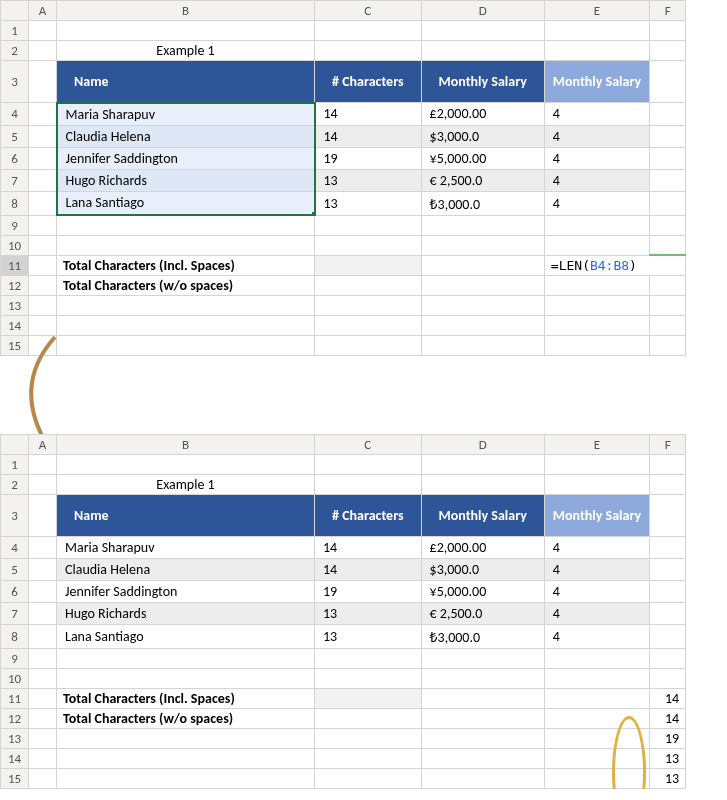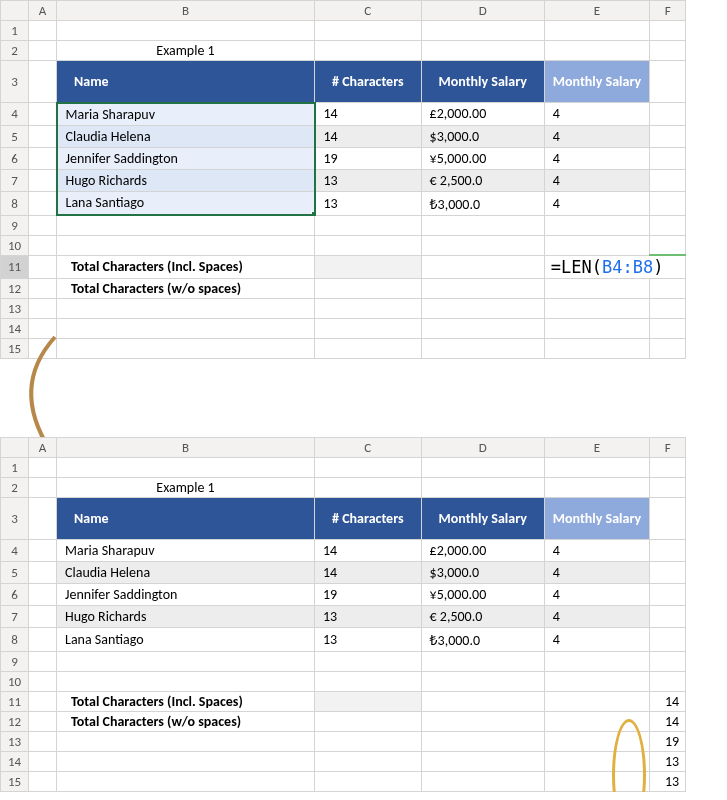--- a/index.html
+++ b/index.html
@@ -41,21 +41,21 @@
     white-space: nowrap;
   }
   .col-A { width: 28px; }
   .col-B { width: 258px; }
   .col-C { width: 98px; }
   .col-D { width: 98px; }
   .col-E { width: 98px; }
   .col-F { width: 36px; }
 
   .example-label { color: #000000; font-weight: normal; text-align: center; }
-  .bold { font-weight: bold; margin-left: 8px; }
+  .bold { font-weight: bold; }
   .center { text-align: left; }
   .right { text-align: right; }
 
   
   .tbl-hdr-main {
     background: #2e5597 !important;
     color: #fff;
     font-weight: bold;
     height: 42px !important;
   }
@@ -85,21 +85,21 @@
   .sel-handle {
     position: absolute; width:6px; height:6px; background:#217346;
     right:-3px; bottom:-3px; border:1px solid #fff;
   }
   .active-row-hdr { background:#d2d2d2 !important; }
   .green-strip { border-bottom: 2px solid #6fbf73 !important; }
   .gray-fill { background:#f2f2f2 !important; }
 
   .formula-cell {
     font-family: Consolas, monospace;
-    font-size: 17px;
+    font-size: 13px;
     white-space: nowrap;
   }
   .formula-cell .ref { color:#1f6feb; }
 
   
   .arrow-svg { position:absolute; left:0; top:332px; width:110px; height:130px; pointer-events:none; }
 
   
   .oval {
     position:absolute;

